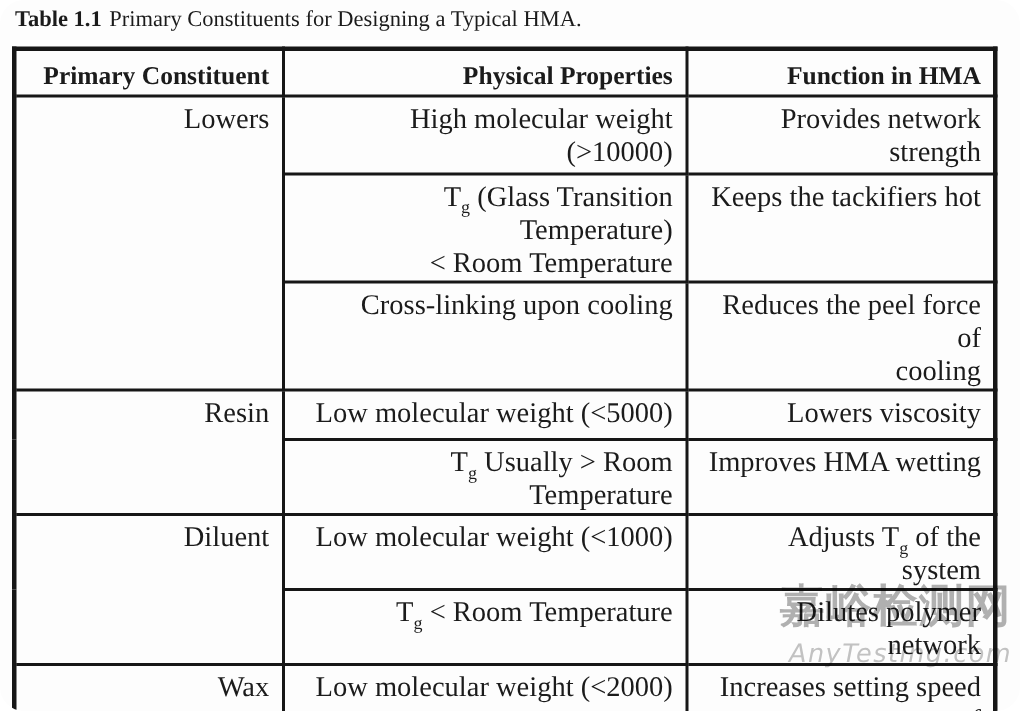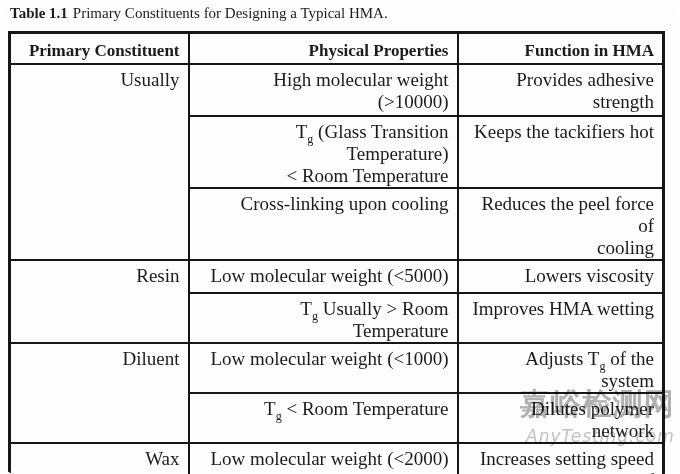--- a/index.html
+++ b/index.html
@@ -52,23 +52,23 @@
         <col class="c3">
       </colgroup>
     <tbody>
       <tr class="hdr">
         <th>Primary Constituent</th>
         <th>Physical Properties</th>
         <th>Function in HMA</th>
       </tr>
 
       <tr class="r1">
-        <td rowspan="3">Usually</td>
+        <td rowspan="3">Lowers</td>
         <td><span>High molecular weight (&gt;10000)</span></td>
-        <td><span>Provides adhesive</span><br><span class="cont">strength</span></td>
+        <td><span>Provides network</span><br><span class="cont">strength</span></td>
       </tr>
       <tr class="r2">
         <td><span>T<sub>g</sub> (Glass Transition Temperature)</span><br><span class="cont">&lt; Room Temperature</span></td>
         <td><span>Keeps the tackifiers hot</span></td>
       </tr>
       <tr class="r3">
         <td><span>Cross-linking upon cooling</span></td>
         <td><span>Reduces the peel force of</span><br><span class="cont">cooling</span></td>
       </tr>
 

